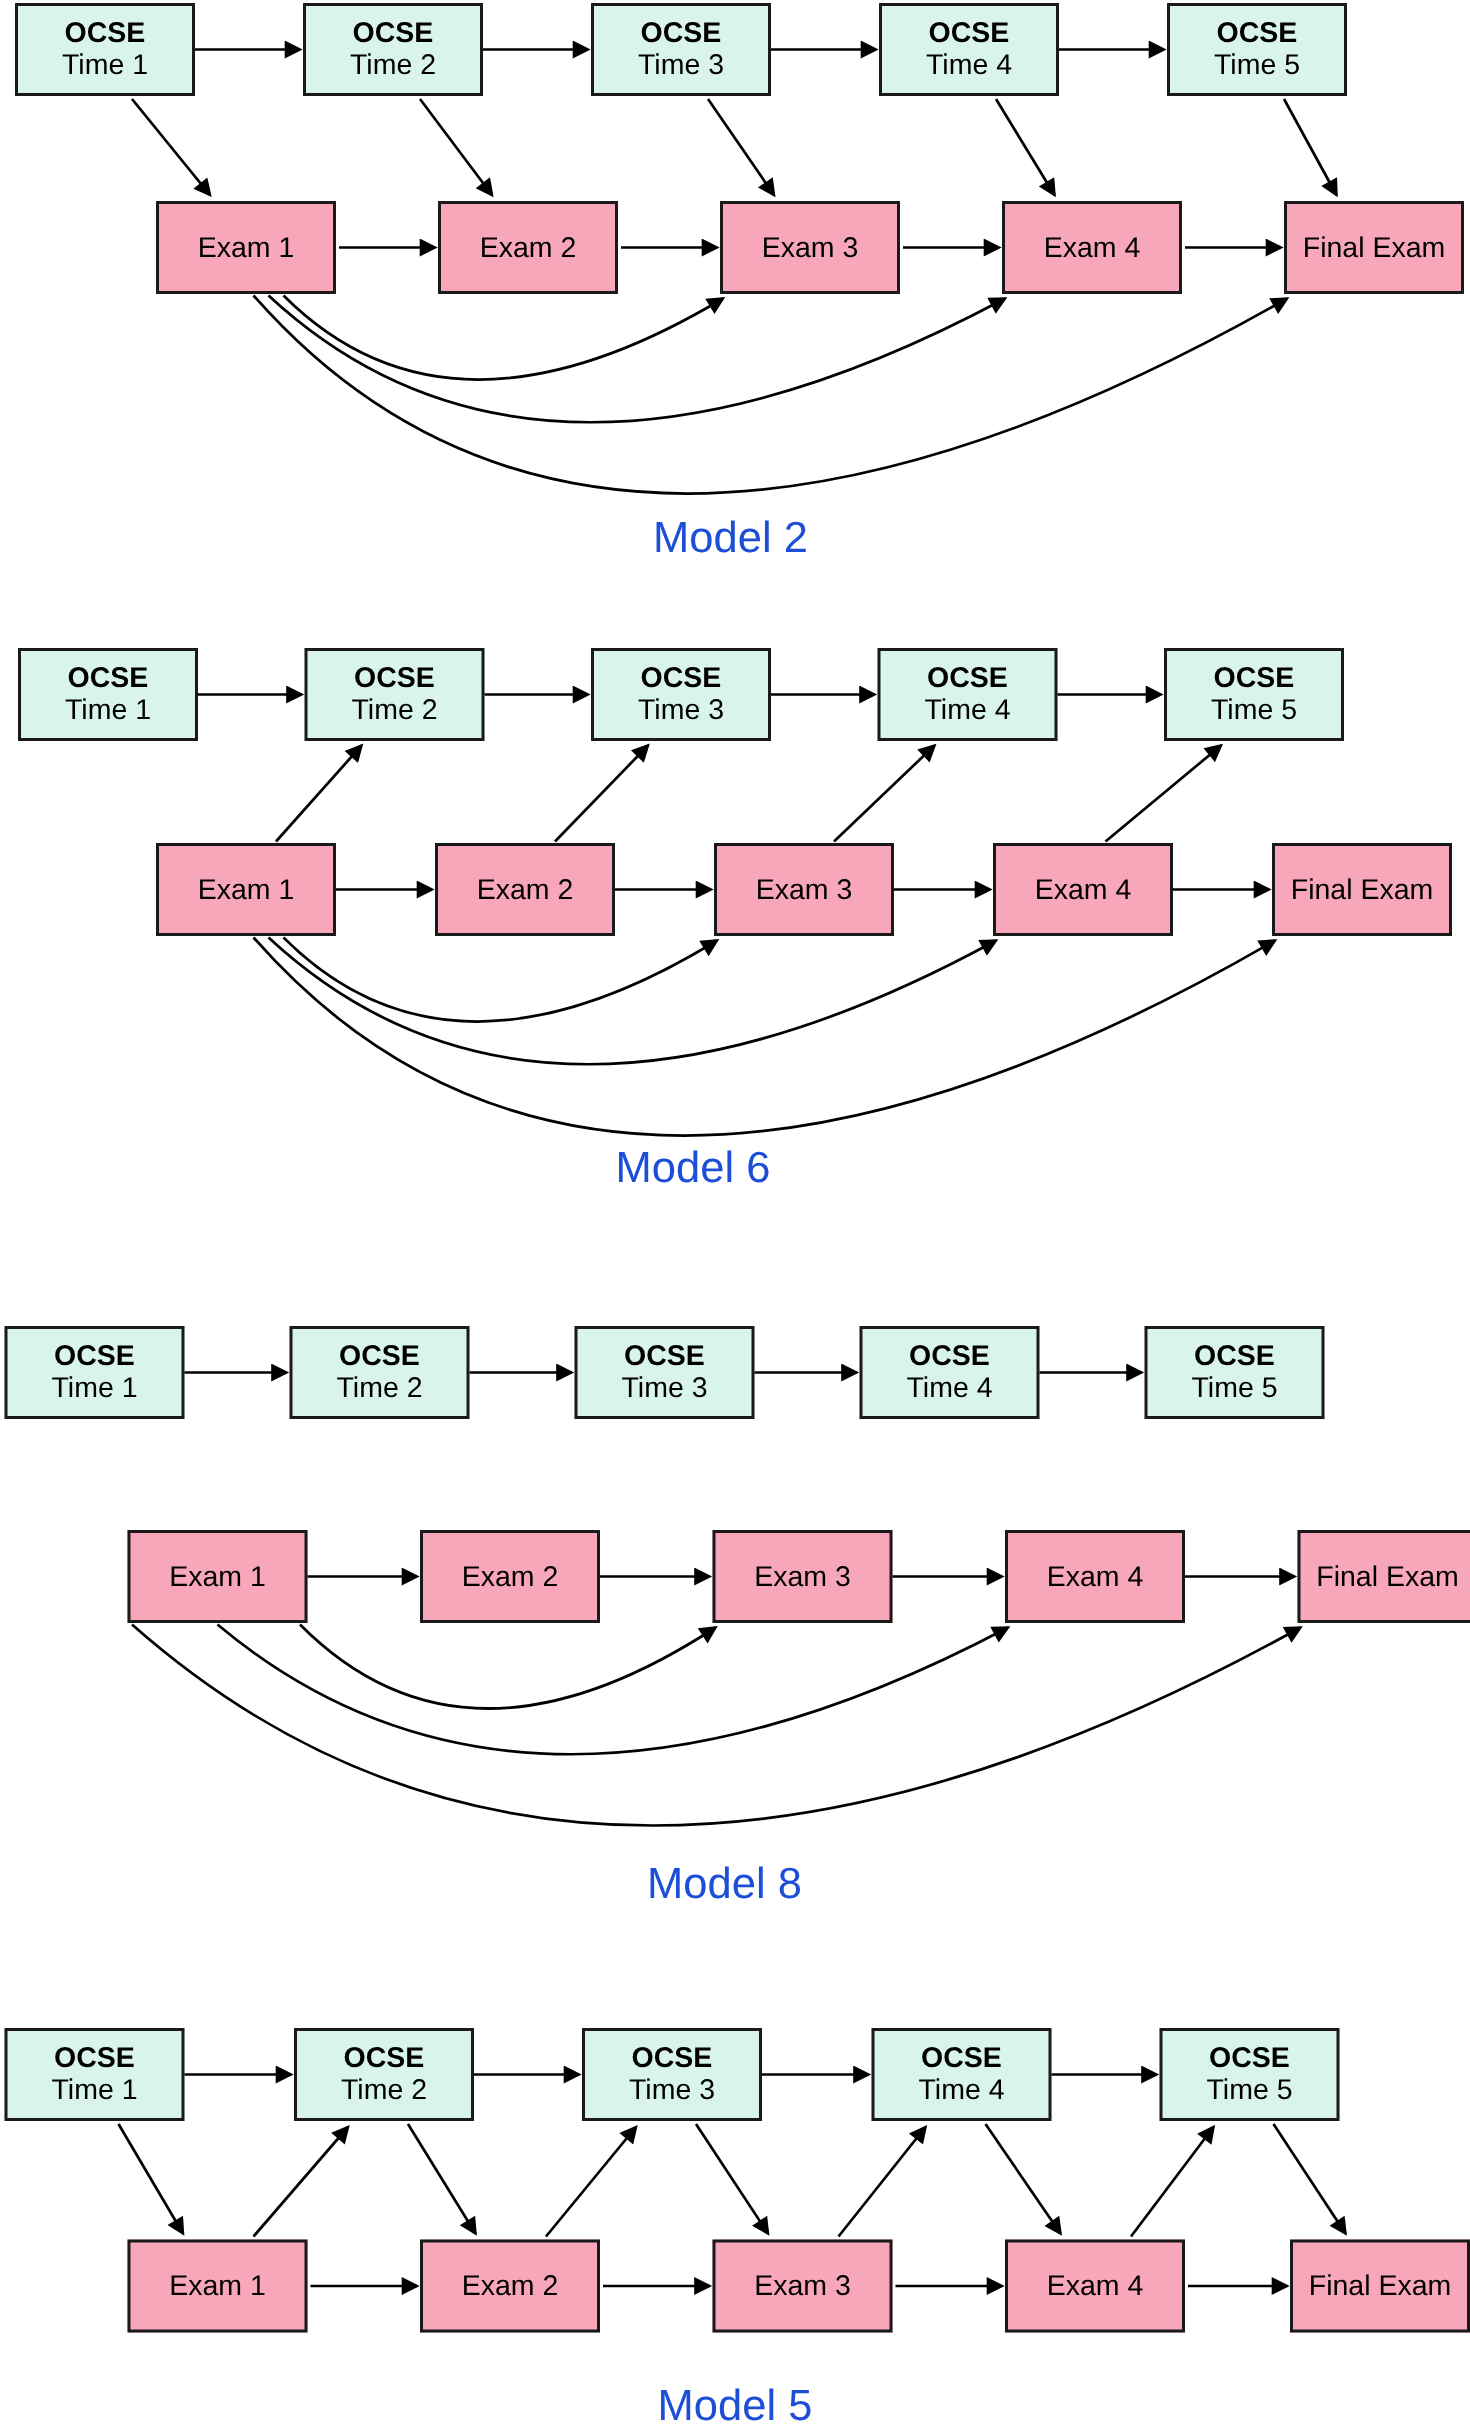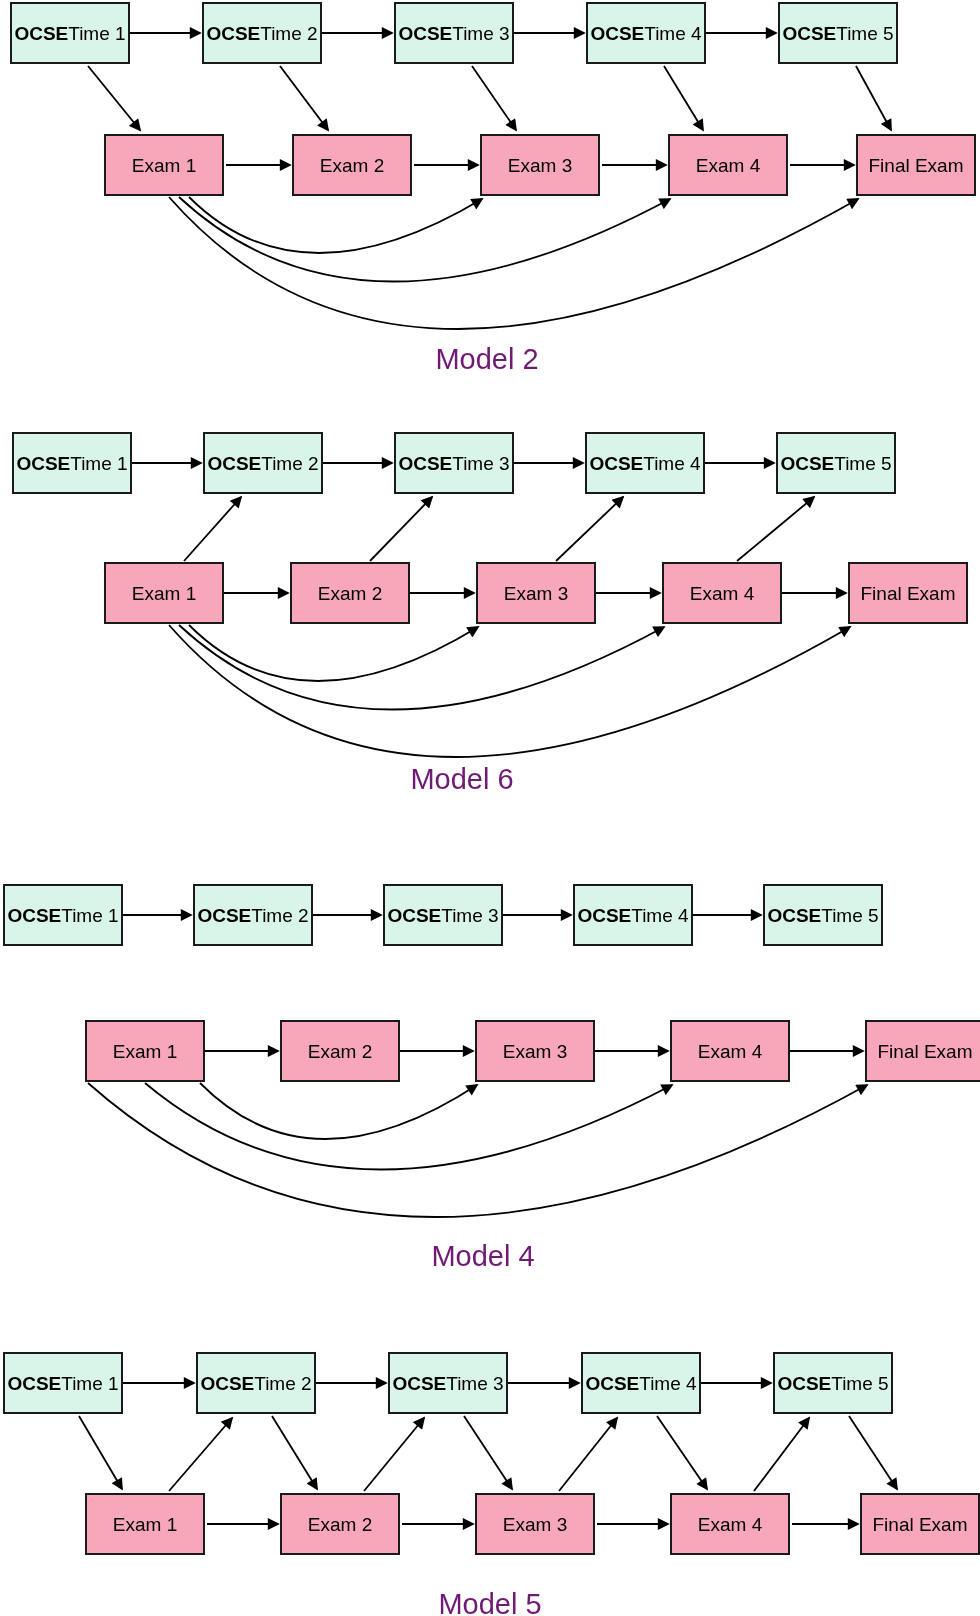--- a/index.html
+++ b/index.html
@@ -5,29 +5,29 @@
   html,body{margin:0;padding:0}
   body{
     width:980px;height:1616px;position:relative;overflow:hidden;
     background:var(--background,#ffffff);
     font-family:"Liberation Sans",sans-serif;color:#000;
   }
   .stage{position:absolute;left:0;top:0;width:980px;height:1616px}
   .box{
     position:absolute;width:120px;height:62px;box-sizing:border-box;
     border:2px solid var(--box-border,#1a1a1a);
-    display:flex;flex-direction:row;align-items:center;justify-content:center;
+    display:flex;flex-direction:column;align-items:center;justify-content:center;
     font-size:19px;line-height:21px;text-align:center;white-space:nowrap;
   }
   .ocse{background:var(--ocse-fill,#d9f4e8)}
   .exam{background:var(--exam-fill,#f8a7ba)}
   .bold{font-weight:bold}
   .mlabel{
     position:absolute;font-size:29px;transform:translateX(-50%);
-    color:#701a75;white-space:nowrap;
+    color:#1d4ed8;white-space:nowrap;
   }
   svg.arrows{position:absolute;left:0;top:0;pointer-events:none}
   .ln{fill:none;stroke:var(--arrow,#000000);stroke-width:1.8px}
   .ah{fill:var(--arrow,#000000)}
 </style>
 </head>
 <body>
 
 <div class="stage">
 
@@ -138,21 +138,21 @@
       </div>
     <div class="box exam" style="left:475px;top:1020px">
         <span>Exam 3</span>
       </div>
     <div class="box exam" style="left:670px;top:1020px">
         <span>Exam 4</span>
       </div>
     <div class="box exam" style="left:865px;top:1020px">
         <span>Final Exam</span>
       </div>
-    <div class="mlabel" style="left:483px;top:1240px">Model 4</div>
+    <div class="mlabel" style="left:483px;top:1240px">Model 8</div>
   </section>
 
   <section>
     <div class="box ocse" style="left:3px;top:1352px">
         <span class="bold">OCSE</span>
         <span>Time 1</span>
       </div>
     <div class="box ocse" style="left:196px;top:1352px">
         <span class="bold">OCSE</span>
         <span>Time 2</span>

